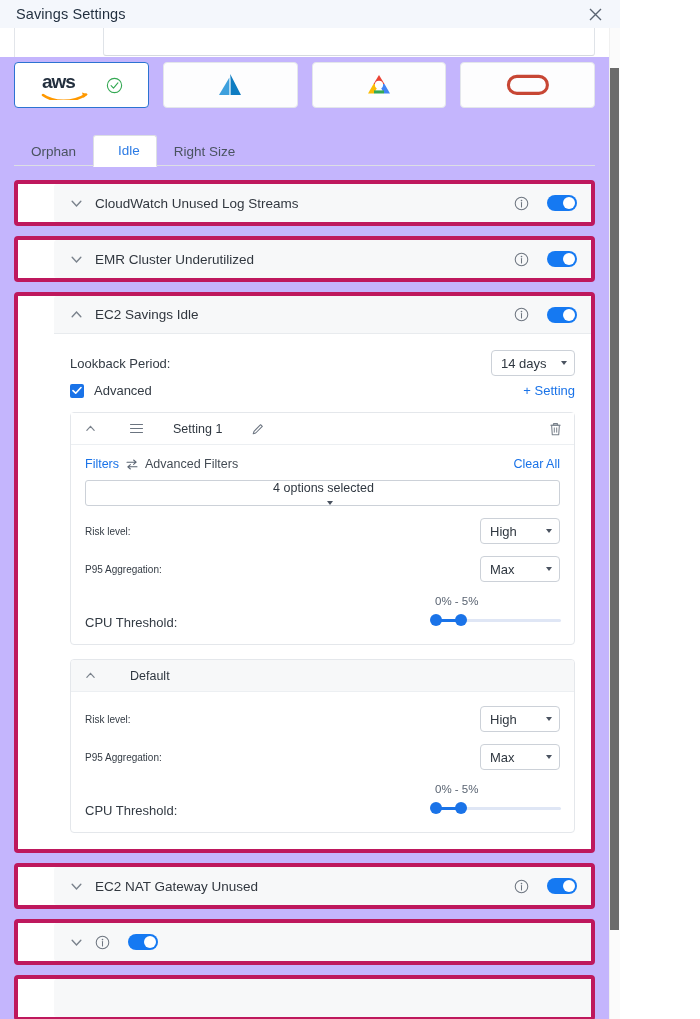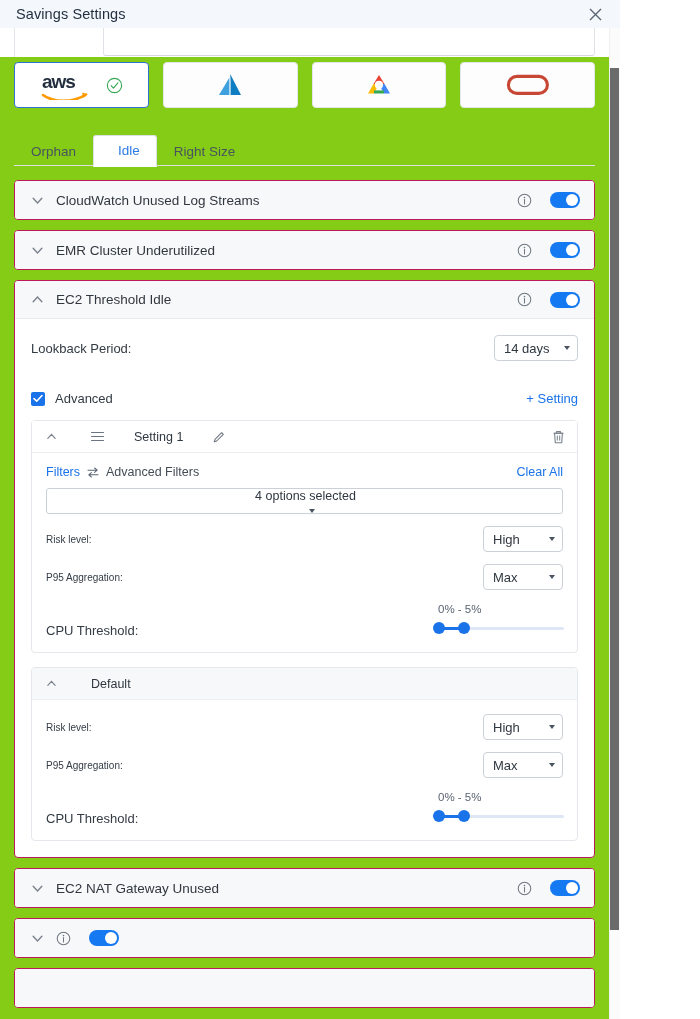--- a/index.html
+++ b/index.html
@@ -2,21 +2,21 @@
 <html><head>
 <meta charset="utf-8">
 <style>
   * { box-sizing: border-box; margin: 0; padding: 0; }
   html, body {
     width: 700px; height: 1019px;
     font-family: "Liberation Sans", sans-serif;
     background: #ffffff;
     overflow: hidden;
   }
-  .window { position: relative; width: 620px; height: 1019px; background:#84cc16; }
+  .window { position: relative; width: 620px; height: 1019px; background:#c4b5fd; }
 
   
   .titlebar {
     height: 28px; background: #f4f7fc;
     display: flex; align-items: center; justify-content: space-between;
     padding: 0 14px 0 16px;
   }
   .titlebar-title { font-size: 14.5px; color: #1f2d3d; letter-spacing: .1px; }
   .close-btn {
     width: 22px; height: 22px; display:flex; align-items:center; justify-content:center;
@@ -66,21 +66,21 @@
     position:relative; top:1px;
   }
   .tab.active {
     color:#2c7be5; background:#fff;
     border:1px solid #dcdfe4; border-bottom:1px solid #fff; border-radius:3px 3px 0 0;padding-left:24px;
   }
   .tabs-rule { position:absolute; left:0; right:0; bottom:0; height:1px; background:#dcdfe4; z-index:1; }
 
   
   .list { padding: 14px 14px 0 14px; }
-  .acc { border:1px solid #be185d; border-radius:4px; margin-bottom:10px; background:#fff; }
+  .acc { border:4px solid #be185d; border-radius:4px; margin-bottom:10px; background:#fff;padding-left:36px; }
   .acc-head {
     height:38px; display:flex; align-items:center; padding:0 14px 0 16px;
     background:#f7f8f9; cursor:pointer; border-radius:3px;
   }
   .acc.open > .acc-head { background:#f7f8f9; border-radius:3px 3px 0 0; border-bottom:1px solid #e8ebee; }
   .chev { width:13px; height:13px; margin-right:12px; color:#7a828c; flex:none; }
   .acc-title { font-size:13.5px; color:#31373f; flex:1; }
   .head-tools { display:flex; align-items:center; gap:18px; }
   .info-icon { width:15px; height:15px; color:#6e7680; cursor:pointer; }
   .toggle {
@@ -97,21 +97,21 @@
   .row-label { font-size:13px; color:#333b44; }
 
   .select {
     height:26px; min-width:80px; border:1px solid #ccd1d8; border-radius:4px; background:#fff;
     display:flex; align-items:center; justify-content:space-between;
     padding:0 7px 0 9px; font-size:13px; color:#2f3740; cursor:pointer;
   }
   .select.wide { min-width:84px; }
   .caret { width:0;height:0;border-left:3.5px solid transparent;border-right:3.5px solid transparent;border-top:4.5px solid #4a5360; margin-left:12px; }
 
-  .adv-row { display:flex; align-items:center; justify-content:space-between; margin-top:28px; }
+  .adv-row { display:flex; align-items:center; justify-content:space-between; margin-top:5px; }
   .cb-wrap { display:flex; align-items:center; gap:10px; cursor:pointer; }
   .cb {
     width:14px;height:14px;border-radius:2px;background:#1a73e8;position:relative;flex:none;
   }
   .cb svg { position:absolute; left:2px; top:2.5px; }
   .cb-label { font-size:13px; color:#333b44; }
   .link-btn { font-size:13px; color:#1a73e8; cursor:pointer; }
 
   
   .card { border:1px solid #e4e7eb; border-radius:4px; margin-top:14px; background:#fff; }
@@ -270,21 +270,21 @@
             <div class="toggle"></div>
           </div>
         </div>
       </div>
 
       <div class="acc open">
         <div class="acc-head">
           <svg class="chev" viewBox="0 0 12 12">
             <path d="M2 8 L6 3.7 L10 8" fill="none" stroke="currentColor" stroke-width="1.3" stroke-linecap="round"></path>
           </svg>
-          <div class="acc-title">EC2 Threshold Idle</div>
+          <div class="acc-title">EC2 Savings Idle</div>
           <div class="head-tools">
             <svg class="info-icon" viewBox="0 0 16 16">
               <circle cx="8" cy="8" r="6.7" fill="none" stroke="currentColor" stroke-width="1.1"></circle>
               <circle cx="8" cy="4.9" r="0.85" fill="currentColor"></circle>
               <path d="M8 7 L8 11.6" stroke="currentColor" stroke-width="1.1" stroke-linecap="round"></path>
             </svg>
             <div class="toggle"></div>
           </div>
         </div>
 

